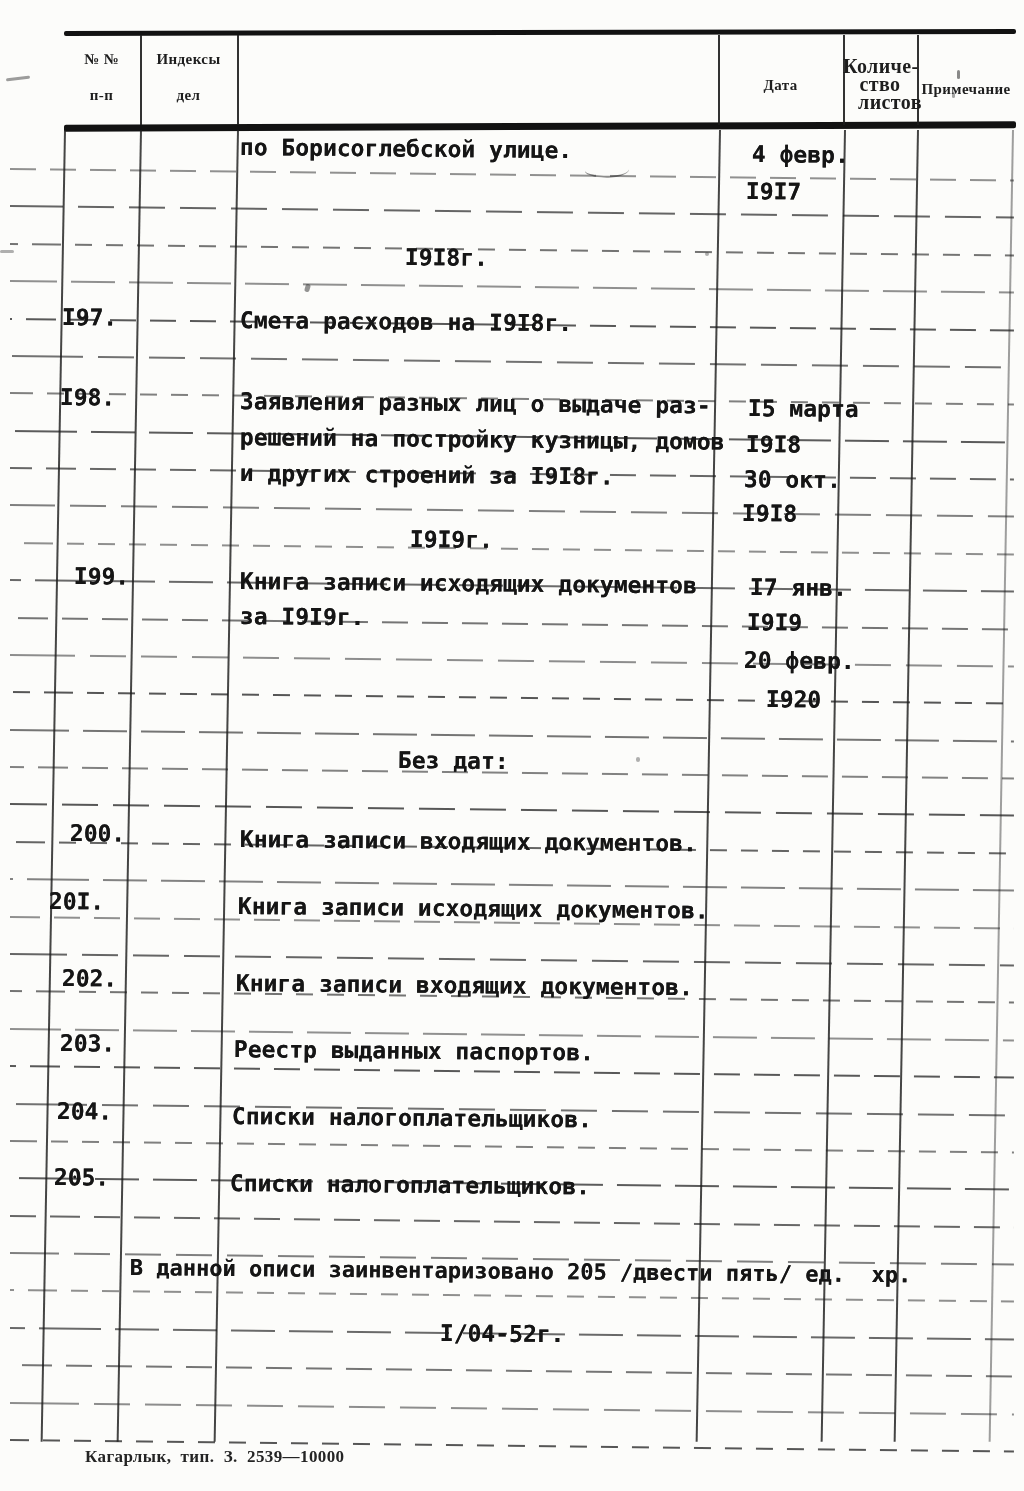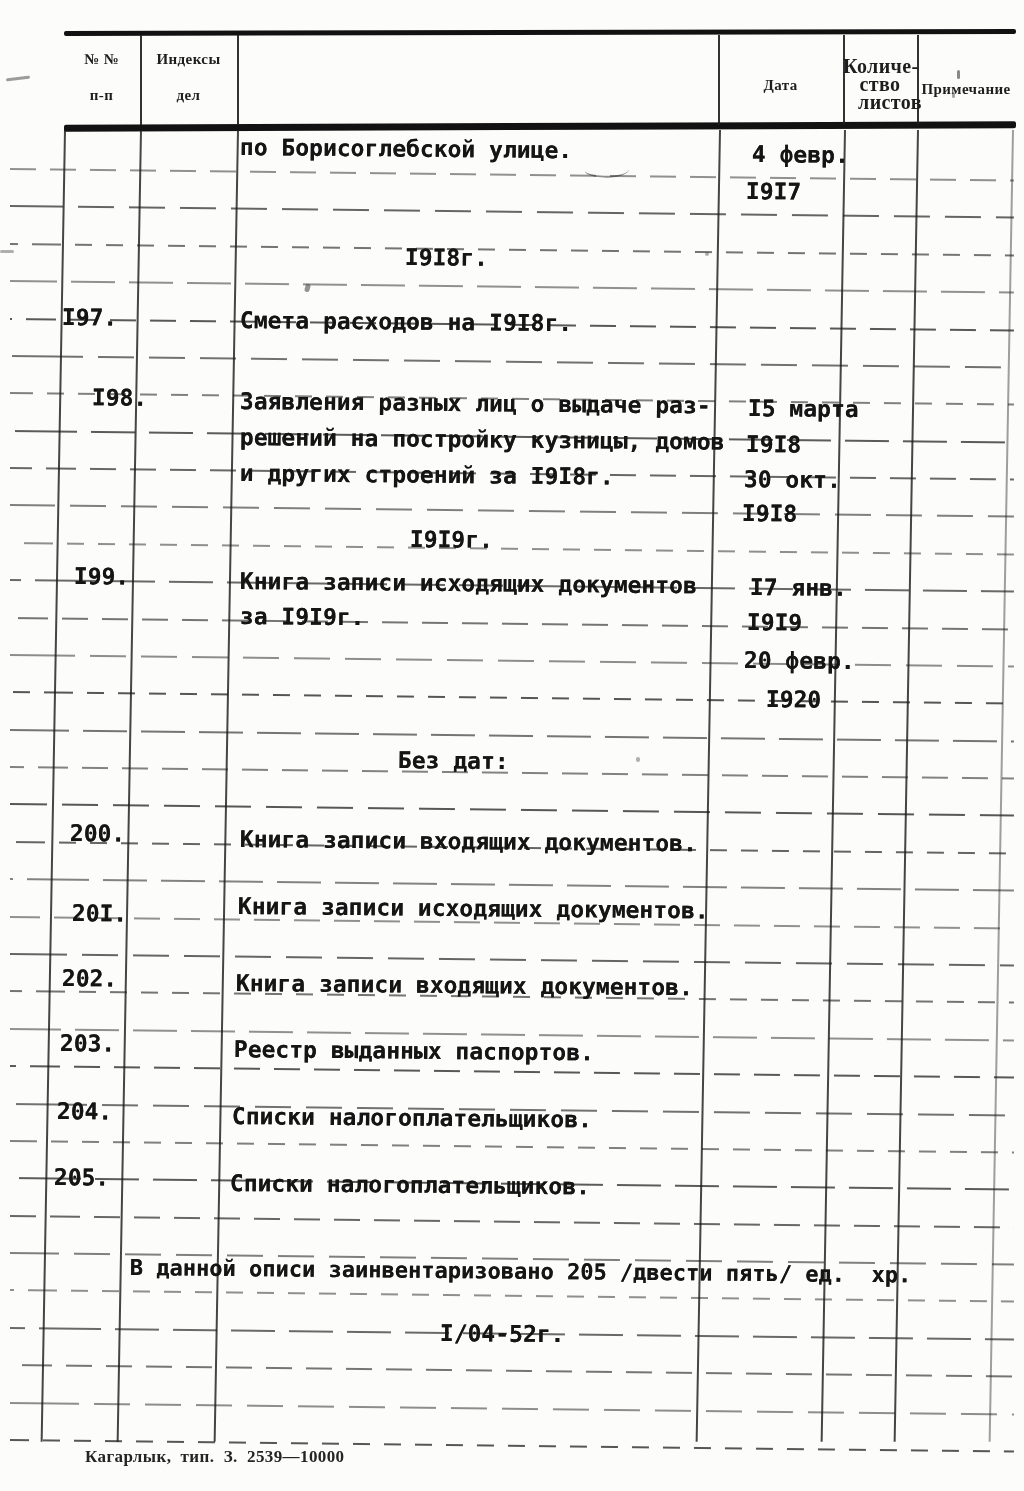--- a/index.html
+++ b/index.html
@@ -132,21 +132,21 @@
 
   <div class="typed" style="left:240px; top:136px;">по Борисоглебской улице.</div>
   <div class="typed" style="left:752px; top:143px;">4 февр.</div>
   <div class="typed" style="left:746px; top:180px;">I9I7</div>
 
   <div class="typed" style="left:405px; top:246px;">I9I8г.</div>
 
   <div class="typed" style="left:62px;  top:306px;">I97.</div>
   <div class="typed" style="left:240px; top:309px;">Смета расходов на I9I8г.</div>
 
-  <div class="typed" style="left:60px;  top:386px;padding-left:32px;">I98.</div>
+  <div class="typed" style="left:60px;  top:386px;">I98.</div>
   <div class="typed" style="left:240px; top:390px;">Заявления разных лиц о выдаче раз-</div>
   <div class="typed" style="left:240px; top:426px;">решений на постройку кузницы, домов</div>
   <div class="typed" style="left:240px; top:462px;">и других строений за I9I8г.</div>
   <div class="typed" style="left:748px; top:397px;">I5 марта</div>
   <div class="typed" style="left:746px; top:433px;">I9I8</div>
   <div class="typed" style="left:744px; top:468px;">30 окт.</div>
   <div class="typed" style="left:742px; top:502px;">I9I8</div>
 
   <div class="typed" style="left:410px; top:528px;">I9I9г.</div>
 
@@ -156,21 +156,21 @@
   <div class="typed" style="left:750px; top:576px;">I7 янв.</div>
   <div class="typed" style="left:747px; top:611px;">I9I9</div>
   <div class="typed" style="left:744px; top:649px;">20 февр.</div>
   <div class="typed" style="left:766px; top:688px;">I920</div>
 
   <div class="typed" style="left:398px; top:749px;">Без дат:</div>
 
   <div class="typed" style="left:70px;  top:822px;">200.</div>
   <div class="typed" style="left:240px; top:828px;">Книга записи входящих документов.</div>
 
-  <div class="typed" style="left:72px;  top:890px;margin-top:12px;">20I.</div>
+  <div class="typed" style="left:49px;  top:890px;">20I.</div>
   <div class="typed" style="left:238px; top:895px;">Книга записи исходящих документов.</div>
 
   <div class="typed" style="left:62px;  top:967px;">202.</div>
   <div class="typed" style="left:236px; top:972px;">Книга записи входящих документов.</div>
 
   <div class="typed" style="left:60px;  top:1032px;">203.</div>
   <div class="typed" style="left:234px; top:1038px;">Реестр выданных паспортов.</div>
 
   <div class="typed" style="left:57px;  top:1100px;">204.</div>
   <div class="typed" style="left:232px; top:1105px;">Списки налогоплательщиков.</div>

